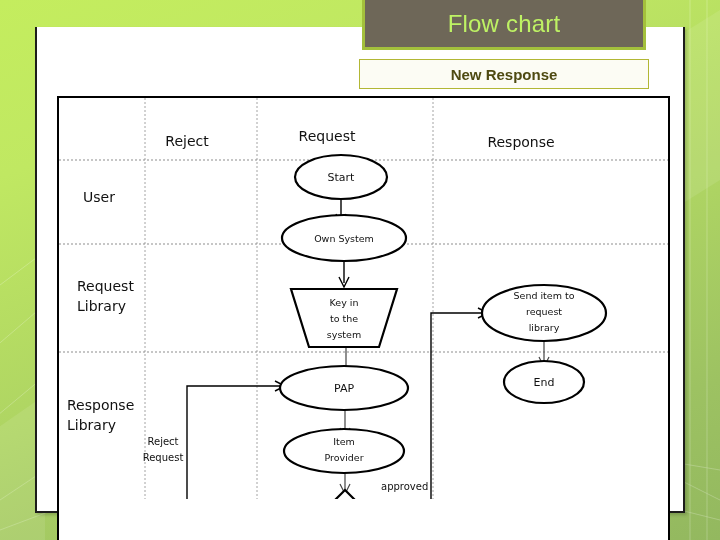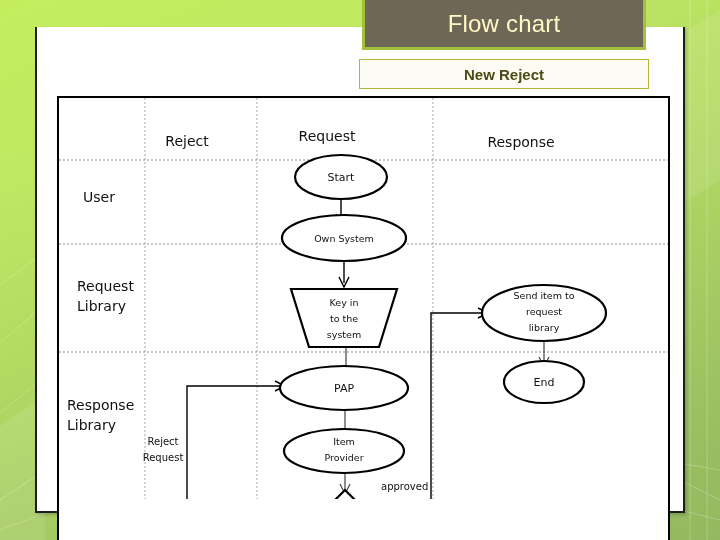--- a/index.html
+++ b/index.html
@@ -39,21 +39,21 @@
     position: absolute;
     left: 362px; top: 0px;
     width: 284px; height: 50px;
     background: #6e6758;
     border: 3px solid #a3c03c;
     border-top: none;
     display: flex; align-items: center; justify-content: center;
     z-index: 5;
   }
   #title-text {
-    color: #fef9c3;
+    color: #bef264;
     font-size: 24px;
     letter-spacing: 0.2px;
     line-height: 1;
     white-space: nowrap;
   }
   
   #subtitle-box {
     position: absolute;
     left: 359px; top: 59px;
     width: 290px; height: 30px;
@@ -115,21 +115,21 @@
   </svg>
 
   <div id="canvas-top-border"></div>
   <div id="canvas"></div>
 
   <div id="title-bar">
     <span id="title-text">Flow chart</span>
   </div>
 
   <div id="subtitle-box">
-    <span id="subtitle-text">New Reject</span>
+    <span id="subtitle-text">New Response</span>
   </div>
 
   <div id="flow-frame">
     <svg id="flow-svg" viewBox="0 0 609 401">
 
       <g>
         <line class="gridline-v" x1="86" y1="0" x2="86" y2="401"></line>
         <line class="gridline-v" x1="198" y1="0" x2="198" y2="401"></line>
         <line class="gridline-v" x1="374" y1="0" x2="374" y2="401"></line>
         <line class="gridline-h" x1="0" y1="62" x2="609" y2="62"></line>

